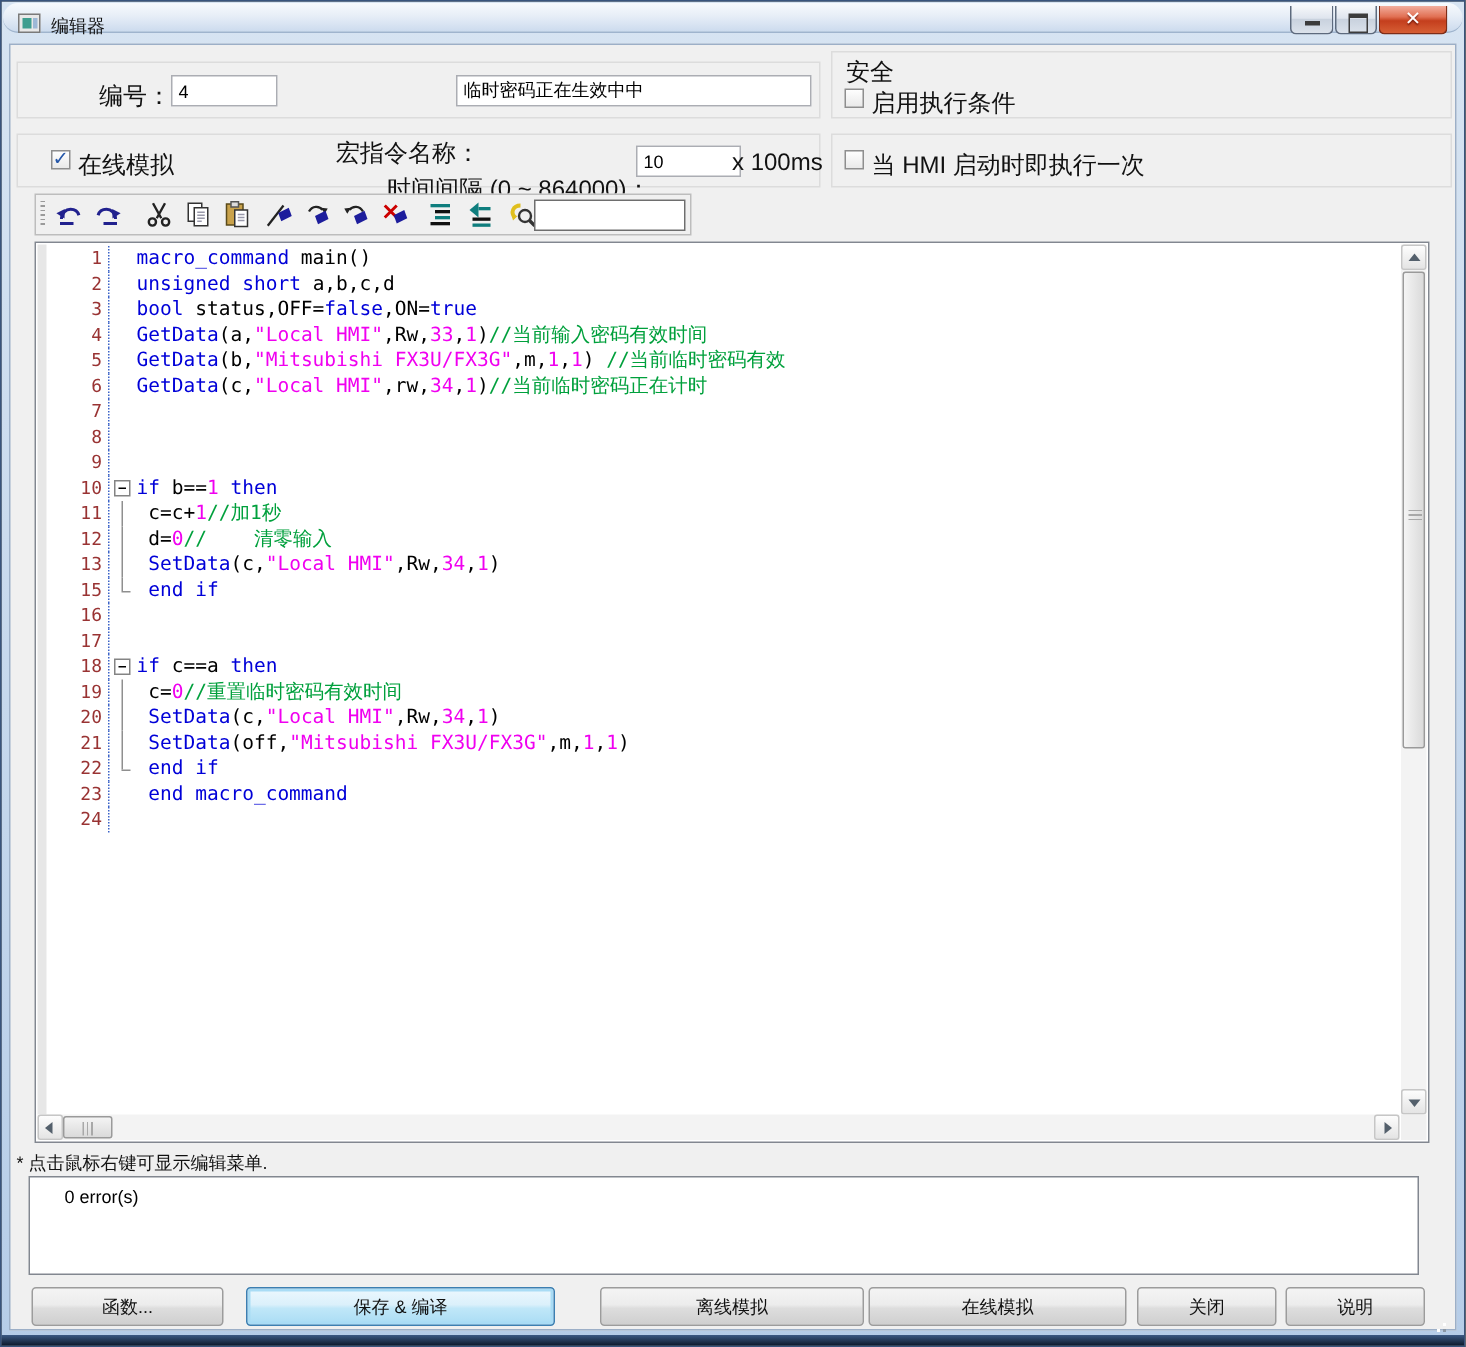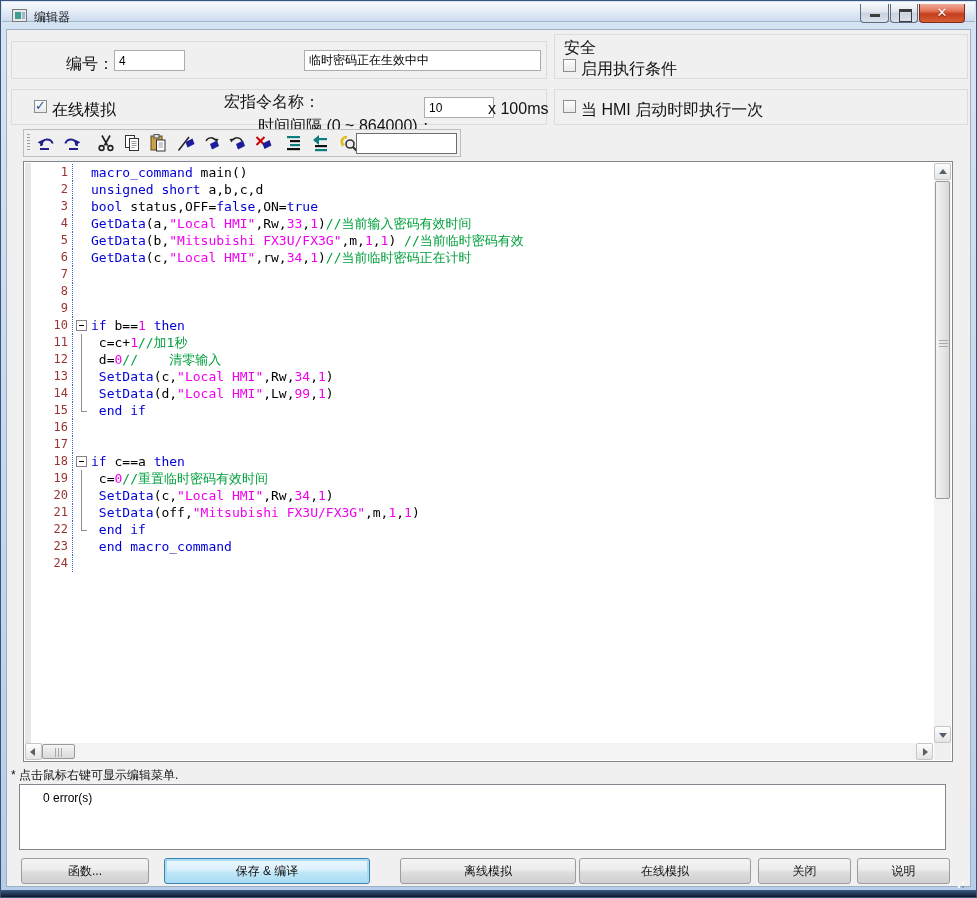--- a/index.html
+++ b/index.html
@@ -5,21 +5,21 @@
   * { margin:0; padding:0; box-sizing:border-box; }
   html,body { width:977px; height:898px; overflow:hidden; background:#3b3b3b;
               font-family:"Liberation Sans","DejaVu Sans",sans-serif; }
   .window { position:relative; width:977px; height:898px;
             background:linear-gradient(#d7e4f2,#b6cde8); border:1px solid #39547c; }
   .bottom-edge { position:absolute; left:0; right:0; bottom:0; height:7px;
             background:linear-gradient(#3c5a84,#0d1a2c); }
   
   .titlebar { position:absolute; left:1px; top:1px; right:1px; height:20px;
             background:linear-gradient(#f7fafd,#e7eef7 45%,#ccdbee 100%);
-            border-bottom:1px solid #9fb4cd; }
+            border-bottom:1px solid #9fb4cd;border-radius:10px; }
   .win-icon { position:absolute; left:10px; top:7px; width:15px; height:13px;
             background:#e8e8e8; border:1px solid #7a7a7a; }
   .win-icon::before { content:""; position:absolute; left:2px; top:2px; width:6px; height:7px; background:#3f9e8f; }
   .win-icon::after  { content:""; position:absolute; left:9px; top:2px; width:3px; height:7px; background:#9db8d6; }
   .title-text { position:absolute; left:32px; top:7px; font-size:12px; color:#111; }
   .cap-btn { position:absolute; top:2px; height:19px; border:1px solid #5d6a7d; border-top:none;
             border-radius:0 0 4px 4px;
             background:linear-gradient(#f6f8fa,#dfe5ee 45%,#c9d2de 50%,#dbe2eb); }
   .cap-min { left:858px; width:29px; } .cap-max { left:888px; width:28px; }
   .cap-close { left:917px; width:46px; border-color:#7e2d18;
@@ -297,25 +297,20 @@
           <span class="ln">12</span>
           <span class="fold line"></span>
           <span class="code"><span class="tk-pl"> d=</span><span class="tk-num">0</span><span class="tk-com">//    清零输入</span></span>
         </div>
         <div class="code-row">
           <span class="ln">13</span>
           <span class="fold line"></span>
           <span class="code"><span class="tk-pl"> </span><span class="tk-kw">SetData</span><span class="tk-pl">(c,</span><span class="tk-str">"Local HMI"</span><span class="tk-pl">,Rw,</span><span class="tk-num">34</span><span class="tk-pl">,</span><span class="tk-num">1</span><span class="tk-pl">)</span></span>
         </div>
         <div class="code-row">
-          <span class="ln">14</span>
-          <span class="fold line"></span>
-          <span class="code"><span class="tk-pl"> </span><span class="tk-kw">SetData</span><span class="tk-pl">(d,</span><span class="tk-str">"Local HMI"</span><span class="tk-pl">,Lw,</span><span class="tk-num">99</span><span class="tk-pl">,</span><span class="tk-num">1</span><span class="tk-pl">)</span></span>
-        </div>
-        <div class="code-row">
           <span class="ln">15</span>
           <span class="fold end"></span>
           <span class="code"><span class="tk-pl"> </span><span class="tk-kw">end if</span></span>
         </div>
         <div class="code-row">
           <span class="ln">16</span>
           <span class="fold"></span>
           <span class="code"></span>
         </div>
         <div class="code-row">

